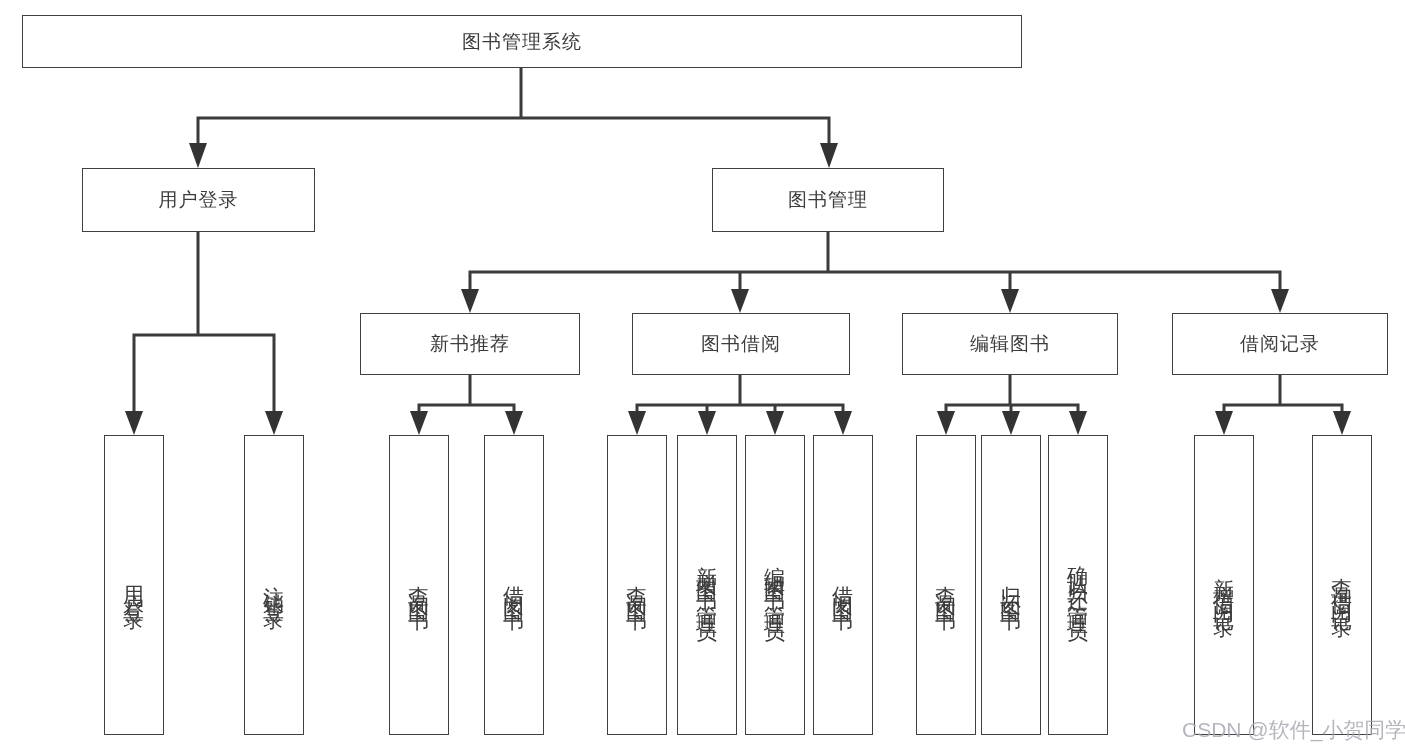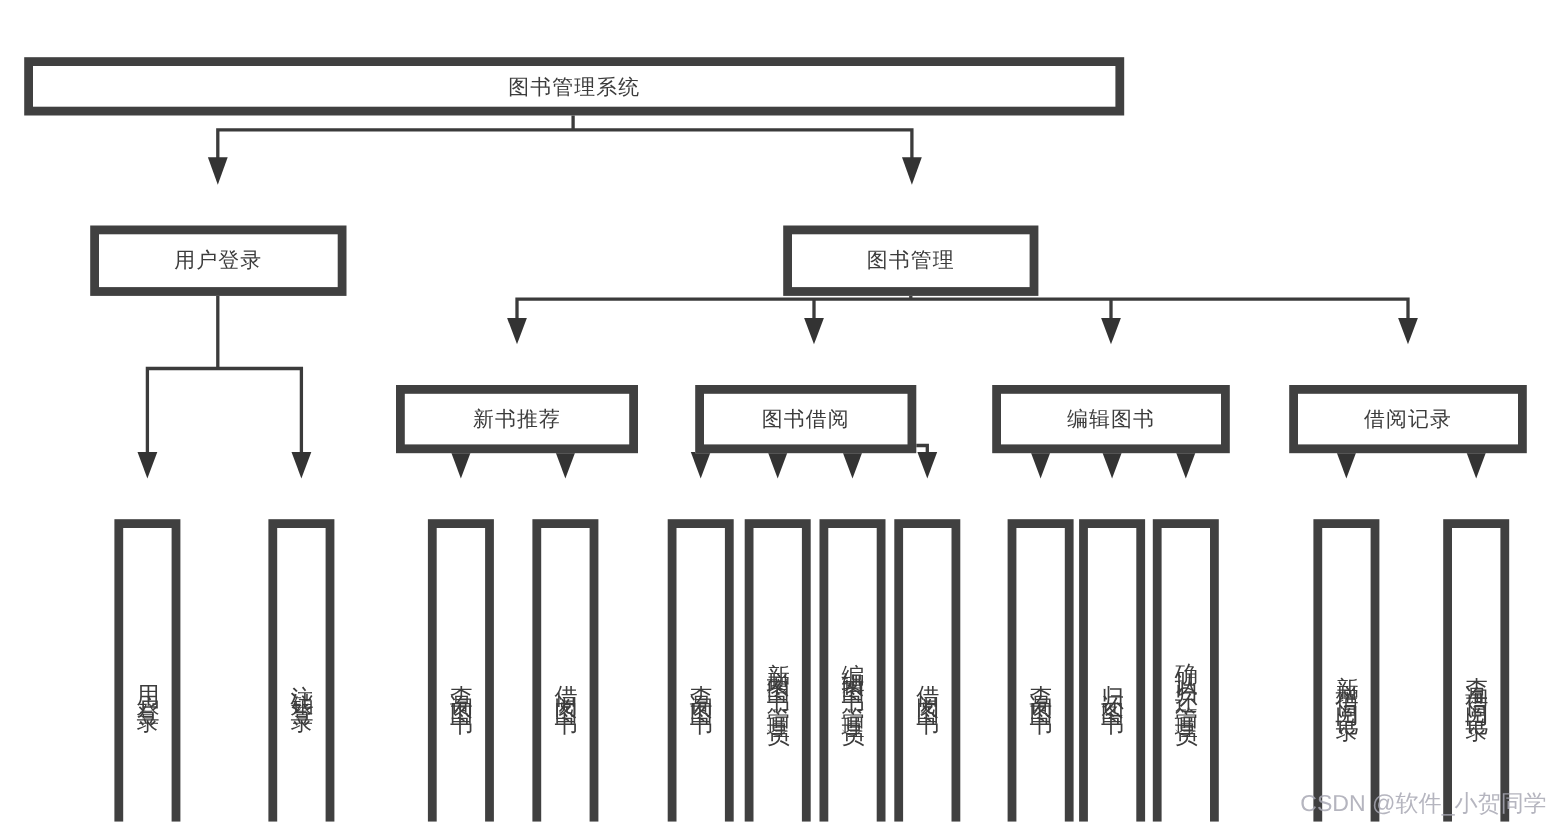--- a/index.html
+++ b/index.html
@@ -22,49 +22,48 @@
     position: absolute;
     left: 0;
     top: 0;
     width: 1405px;
     height: 747px;
     z-index: 1;
   }
   .node {
     position: absolute;
     box-sizing: border-box;
-    border: 8px solid #404040;
+    border: 1px solid #404040;
     background: #ffffff;
     display: flex;
     align-items: center;
     justify-content: center;
     z-index: 2;
     font-size: 19px;
     letter-spacing: 1px;
     color: #3c3c3c;
-    margin-top: 37px;
   }
   .node.leaf {
     writing-mode: vertical-rl;
     text-orientation: mixed;
     font-size: 21px;
     letter-spacing: 8px;
     line-height: 1;
     top: 435px;
     width: 60px;
     height: 300px;
   }
   
   .n-root  { left: 22px;  top: 15px;  width: 1000px; height: 53px; }
   
   .n-l2a   { left: 82px;  top: 168px; width: 233px; height: 64px; }
   .n-l2b   { left: 712px; top: 168px; width: 232px; height: 64px; }
   
   .n-l3a   { left: 360px;  top: 313px; width: 220px; height: 62px; }
-  .n-l3b   { left: 632px;  top: 313px; width: 201px; height: 62px; }
+  .n-l3b   { left: 632px;  top: 313px; width: 218px; height: 62px; }
   .n-l3c   { left: 902px;  top: 313px; width: 216px; height: 62px; }
   .n-l3d   { left: 1172px; top: 313px; width: 216px; height: 62px; }
   
   .lf1  { left: 104px; }
   .lf2  { left: 244px; }
   .lf3  { left: 389px; }
   .lf4  { left: 484px; }
   .lf5  { left: 607px; }
   .lf6  { left: 677px; }
   .lf7  { left: 745px; }

